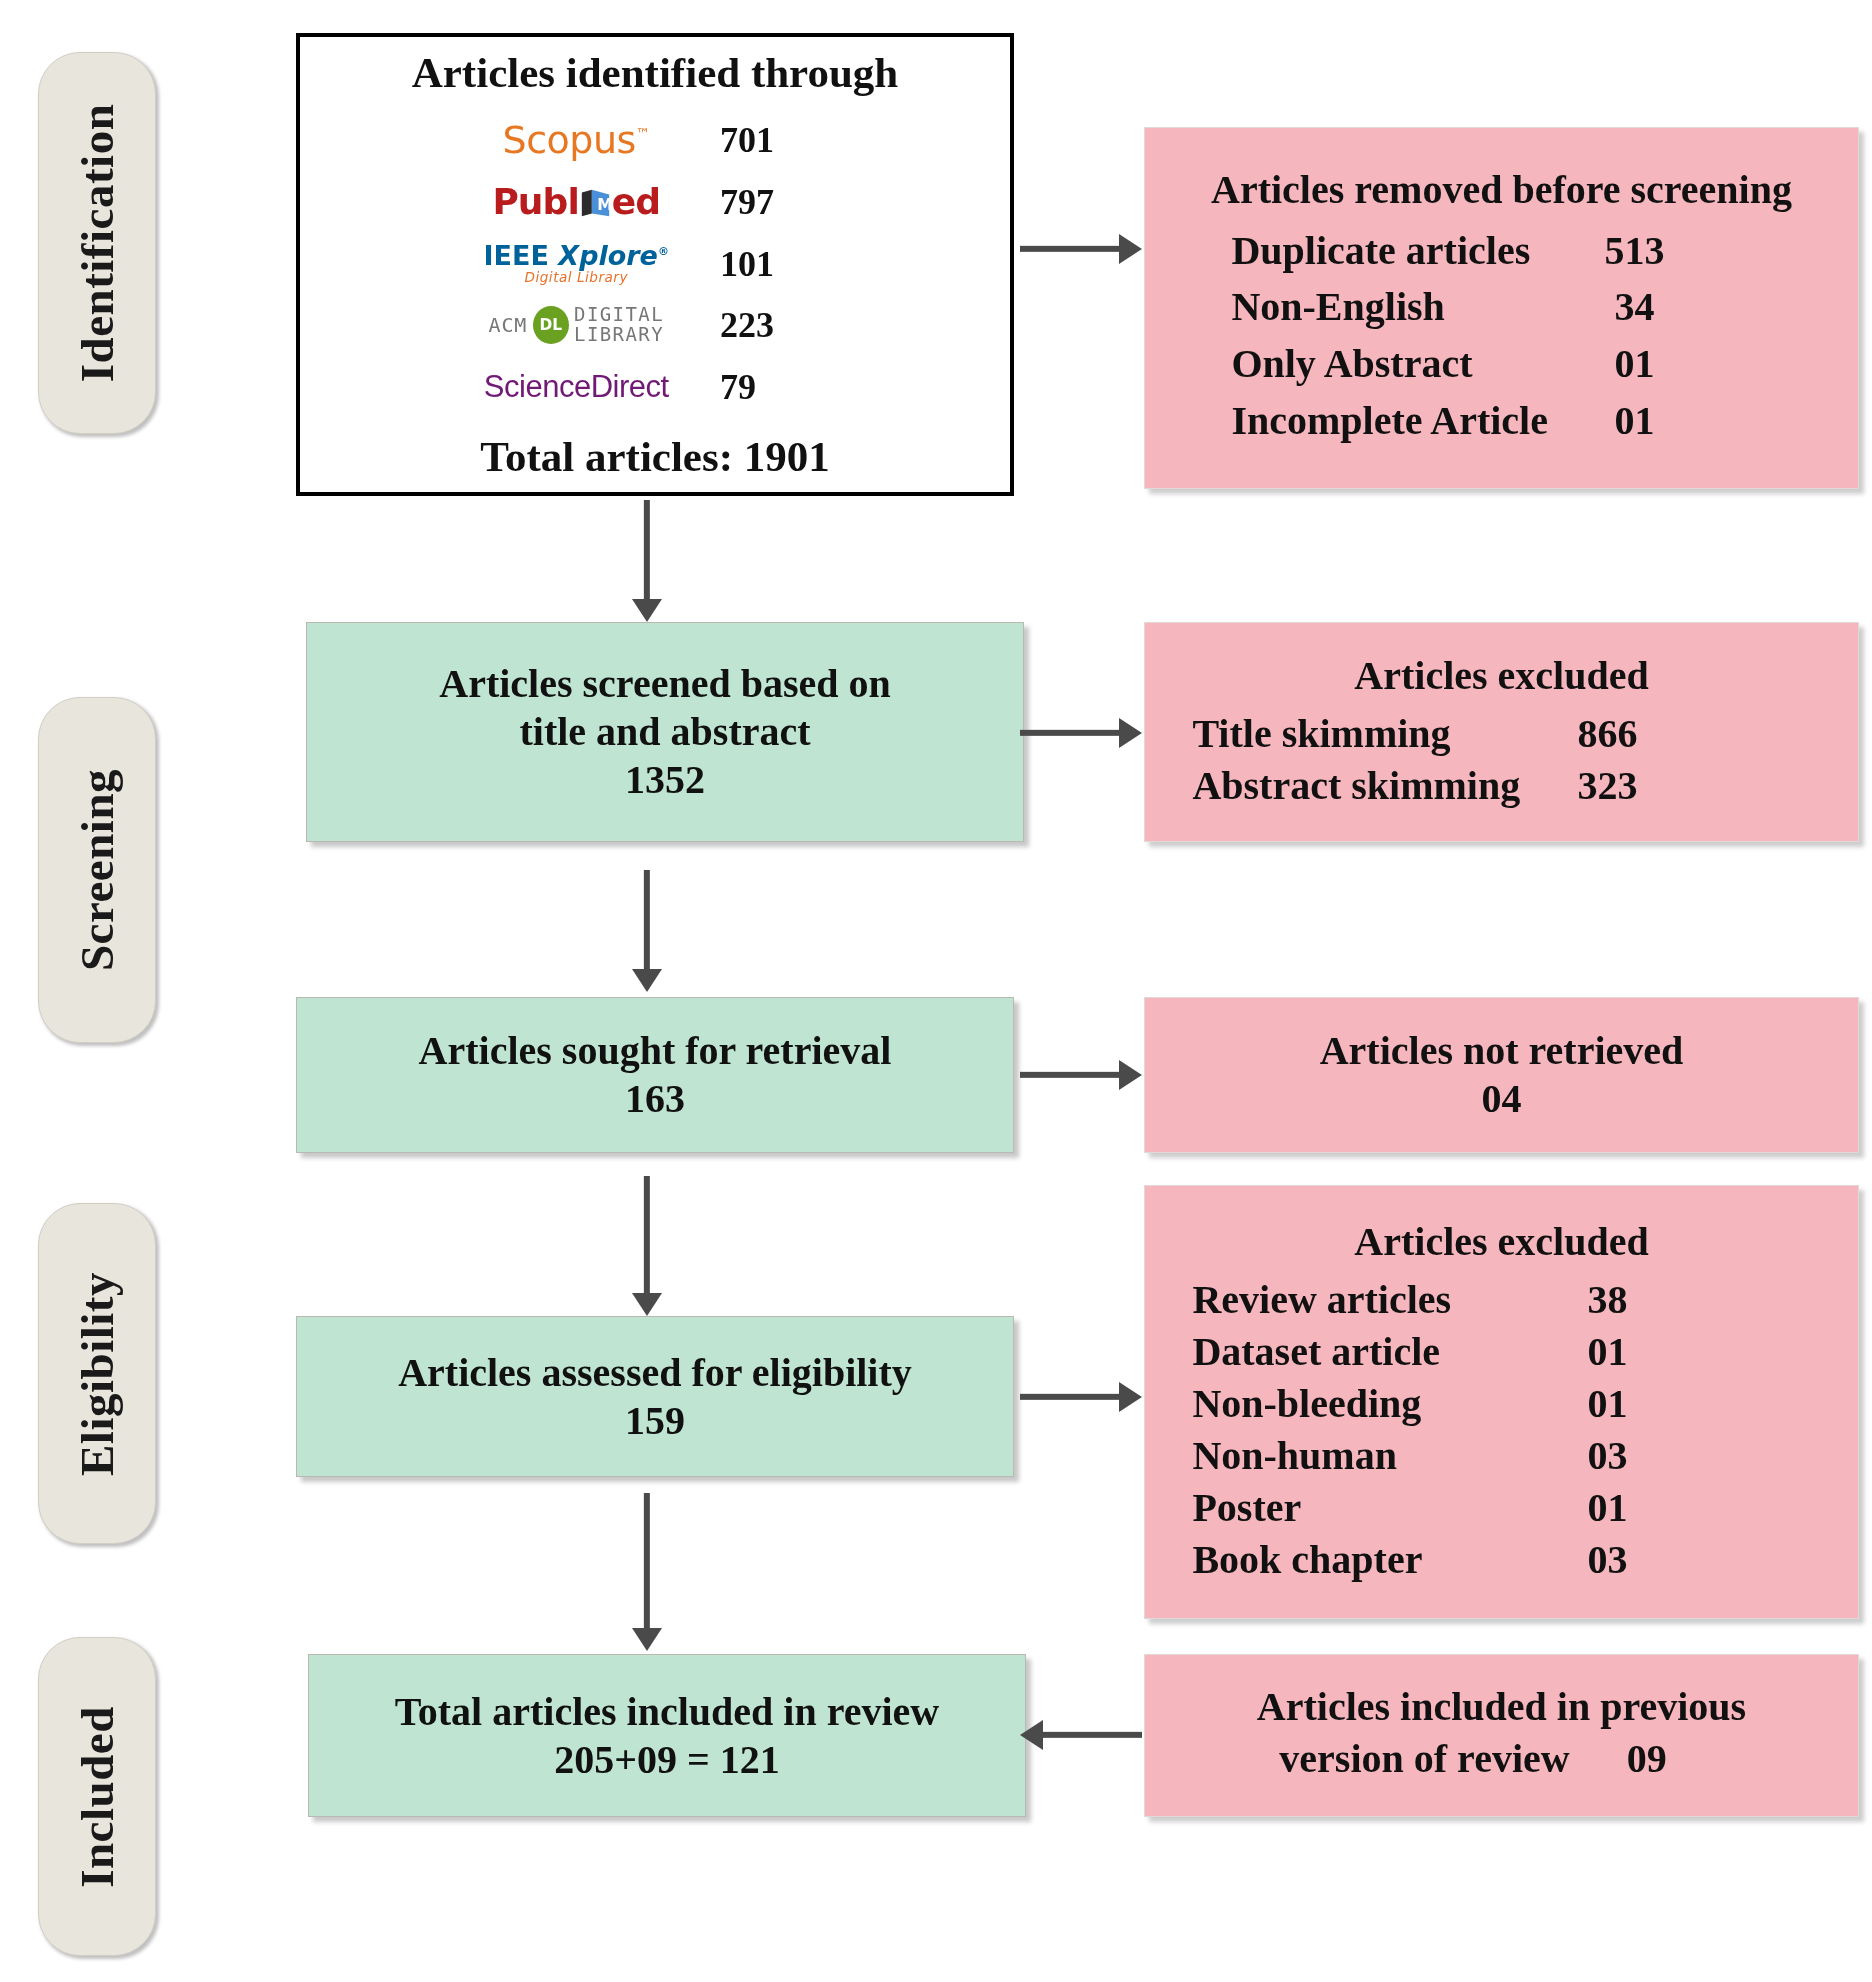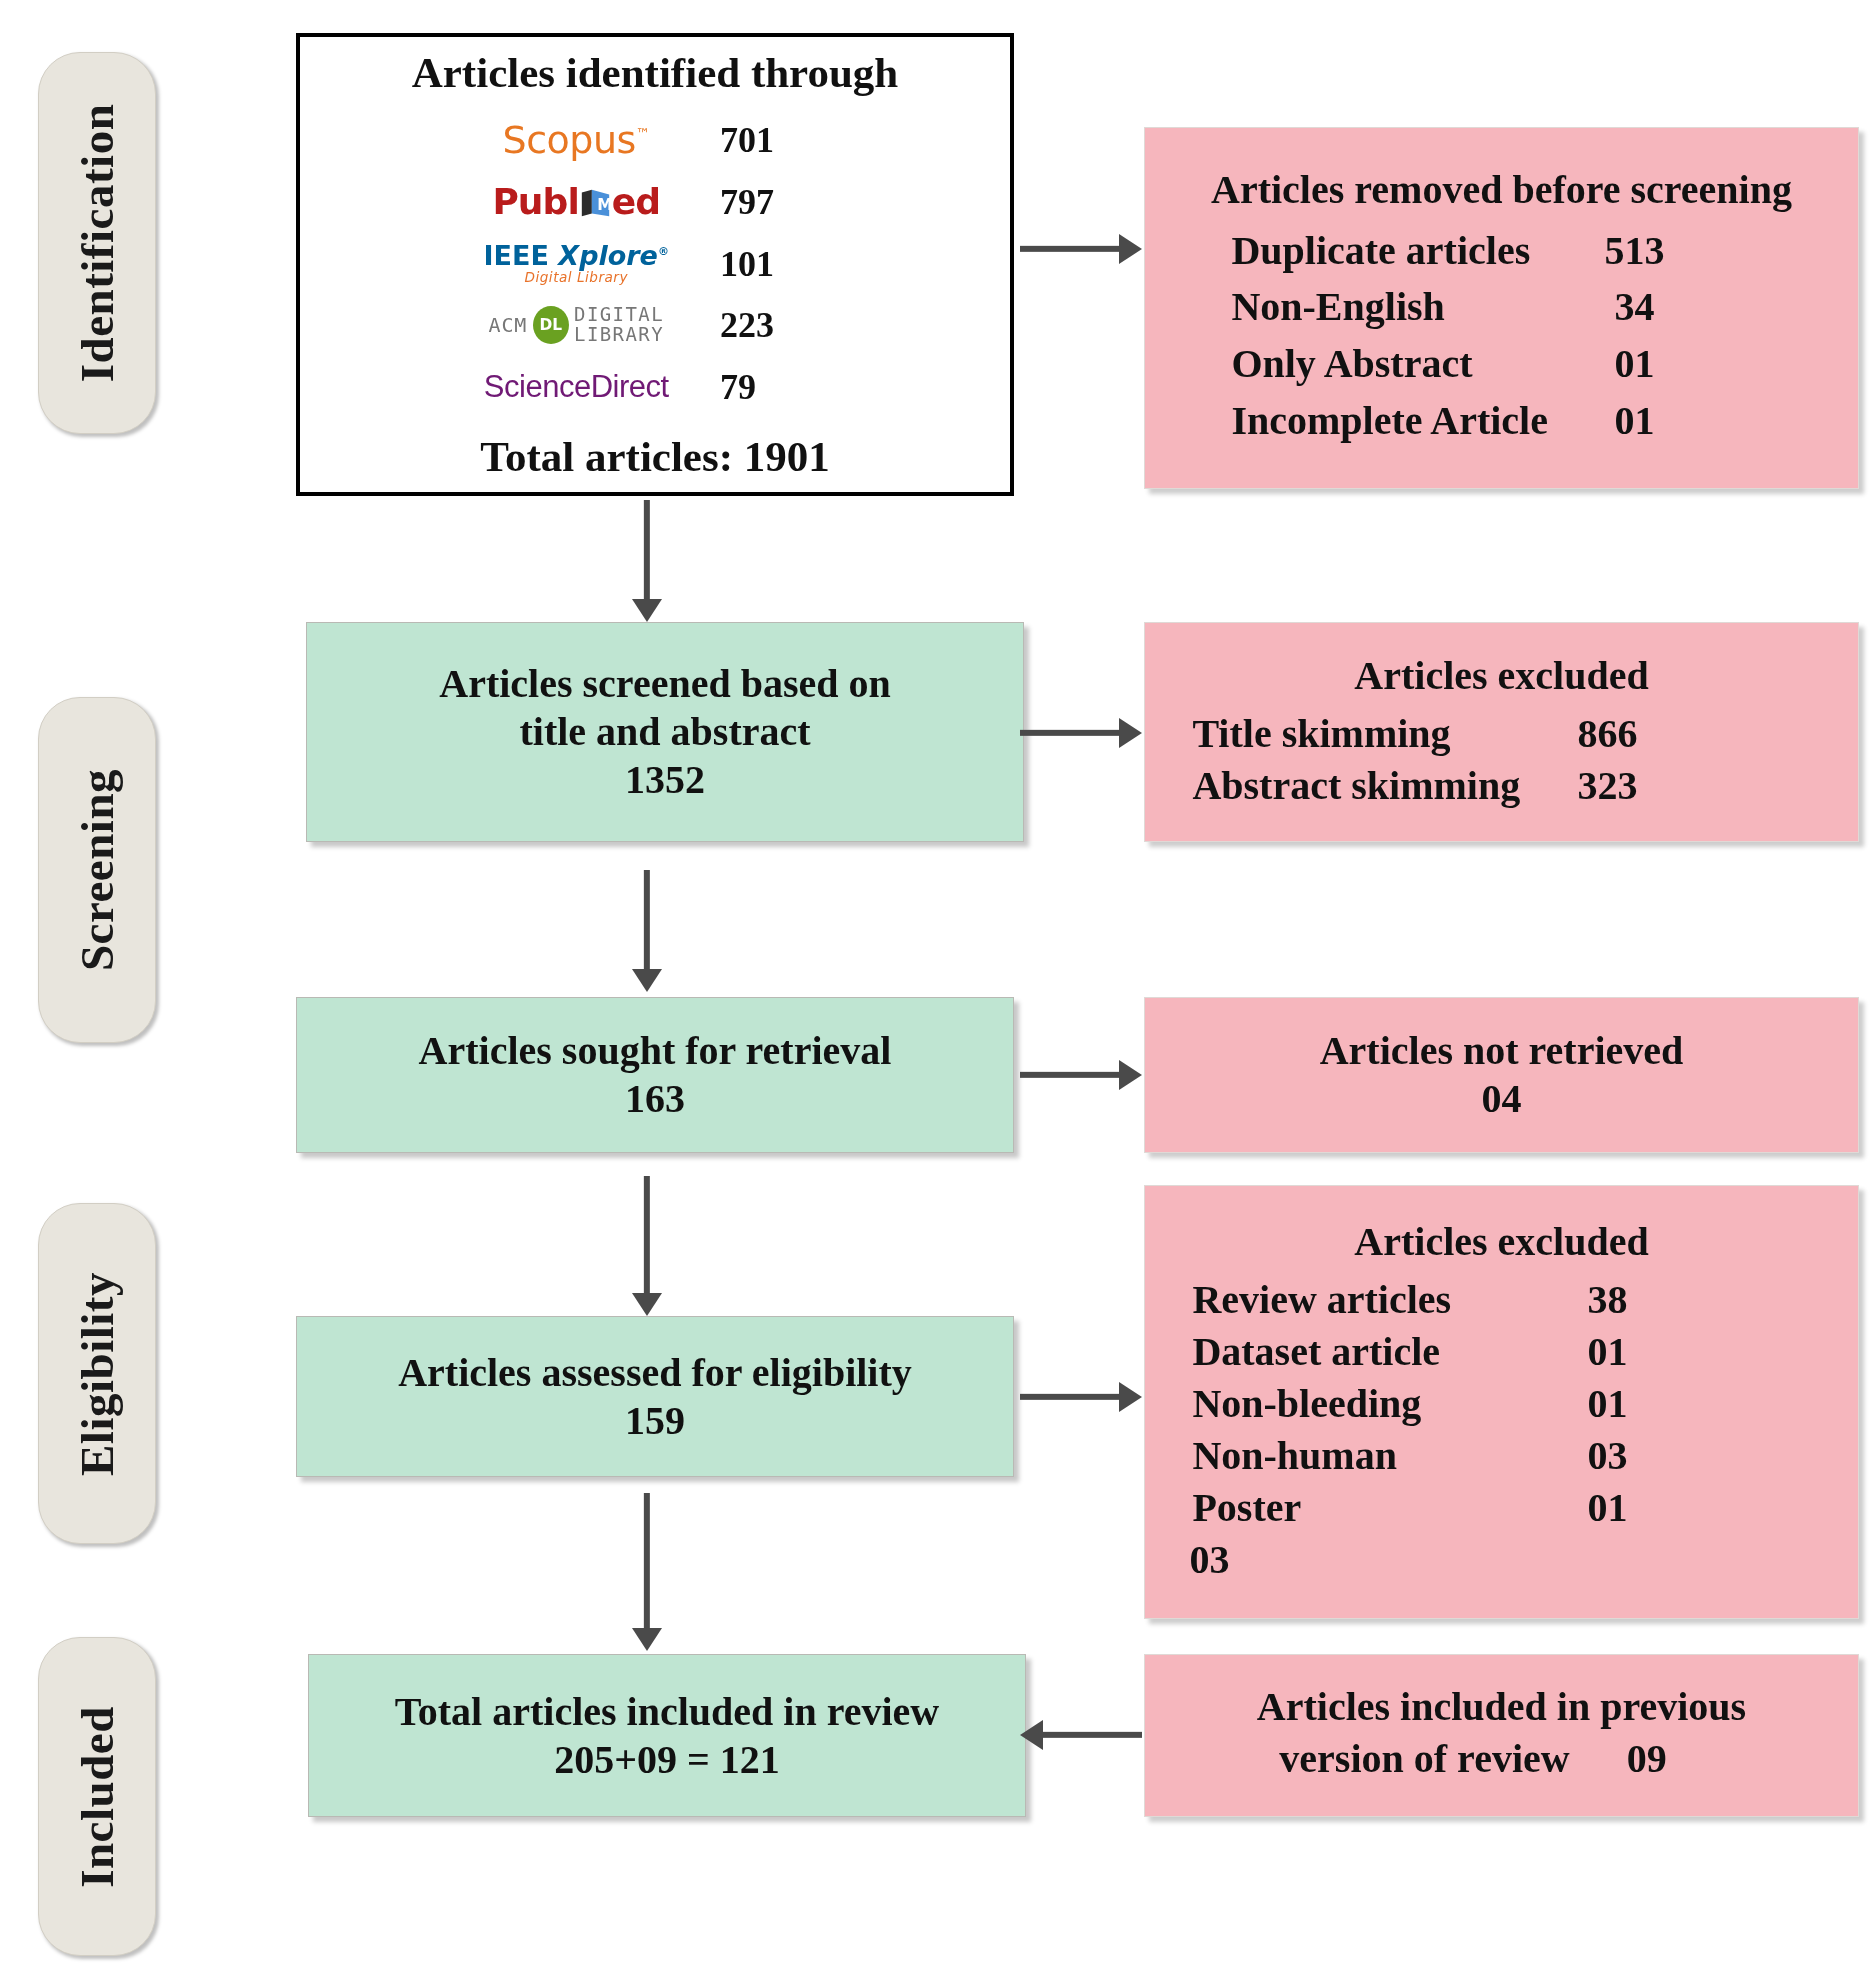--- a/index.html
+++ b/index.html
@@ -479,20 +479,21 @@
       </div>
       <div class="reason-row">
         <span class="reason-label">Non-human</span>
         <span class="reason-value">03</span>
       </div>
       <div class="reason-row">
         <span class="reason-label">Poster</span>
         <span class="reason-value">01</span>
       </div>
       <div class="reason-row">
+        <span class="reason-label">Book chapter</span>
         <span class="reason-value">03</span>
       </div>
     </div>
   </div>
 
   <div class="node green" style="left:296px; top:1316px; width:718px; height:161px; padding:5.4px 14.5px;">
     <div class="node-line">Articles assessed for eligibility</div>
     <div class="node-line">159</div>
   </div>
 

